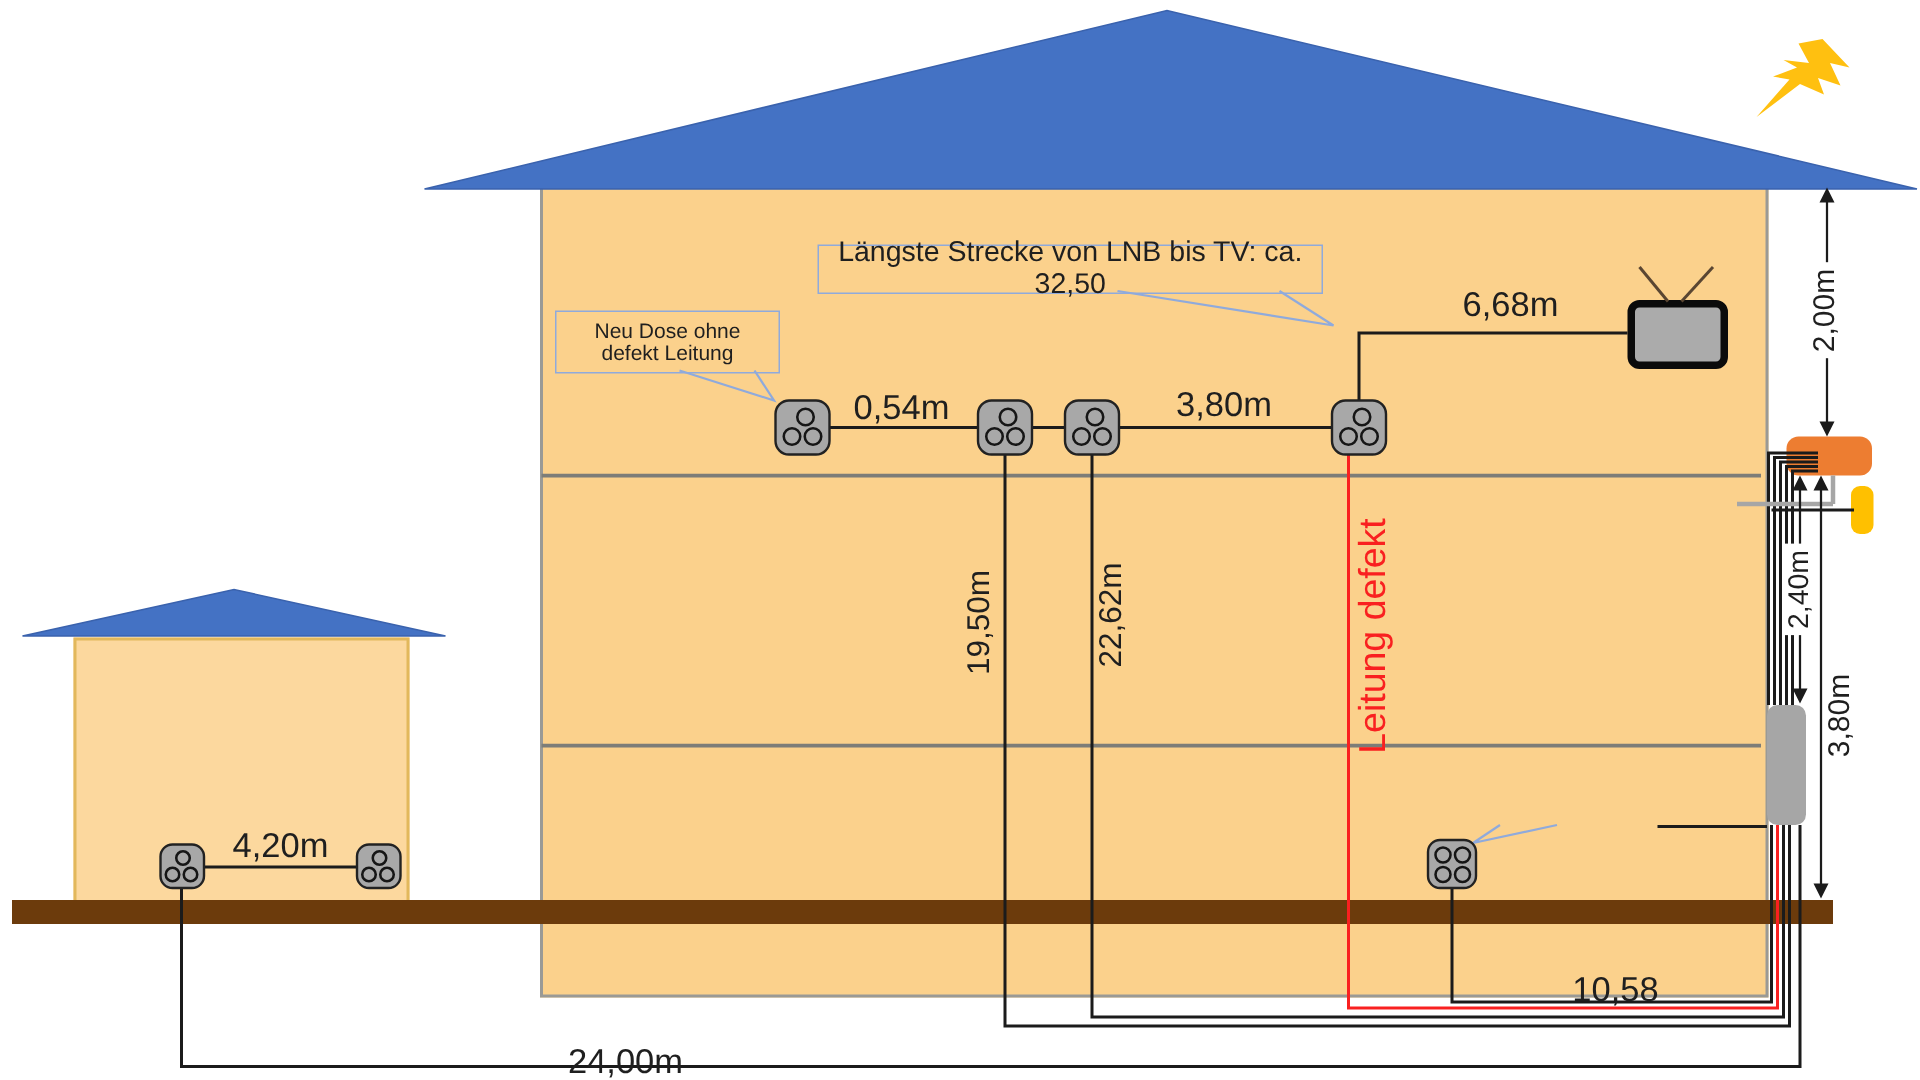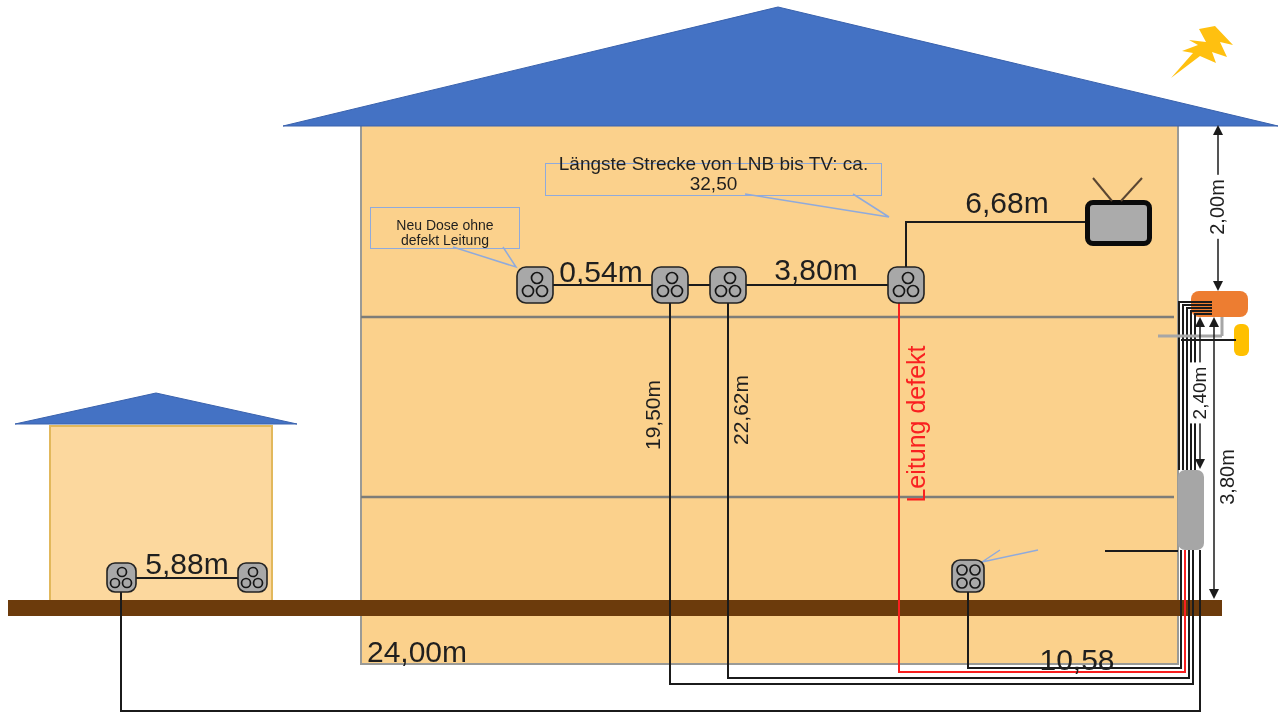--- a/index.html
+++ b/index.html
@@ -15,26 +15,26 @@
   
   .multiswitch{left:1191px;top:291px;width:57px;height:26px;background:var(--box_orange);border-radius:8px;z-index:4;}
   .power-inserter{left:1234px;top:324px;width:15px;height:32px;background:var(--box_yellow);border-radius:6px;z-index:4;}
   .duct{left:1178px;top:470px;width:26px;height:80px;background:var(--box_gray);border-radius:7px;z-index:4;}
   .tv{left:1085px;top:200px;width:57px;height:36px;background:var(--tv_screen);
       border:5px solid #0b0b0b;border-radius:8px;z-index:4;}
   
   .overlay{left:0;top:0;z-index:10;pointer-events:none;}
   
   .lbl{position:absolute;z-index:20;transform:translate(-50%,-50%);white-space:nowrap;
-       font-size:30px;color:var(--text);}
+       font-size:23px;color:var(--text);}
   .lbl.rot{transform:translate(-50%,-50%) rotate(-90deg);}
   .lbl.whitebg{background:#fff;padding:1px 4px;}
   .lbl.red{color:var(--defect_red);font-size:25px;}
   .callout{position:absolute;z-index:20;border:1.5px solid var(--callout_blue);
-           display:flex;align-items:flex-end;justify-content:center;text-align:center;
+           display:flex;align-items:center;justify-content:center;text-align:center;
            font-size:19px;color:var(--text);line-height:1.08;}
   .callout.small{font-size:14px;}
   .callout.round{border-radius:9px;}
 </style>
 </head>
 <body>
 
 <div class="stage">
 
   <div class="abs main-house"></div>
@@ -137,22 +137,22 @@
       <circle cx="962" cy="570" r="5"></circle>
         <circle cx="975" cy="570" r="5"></circle>
       <circle cx="962" cy="583" r="5"></circle>
         <circle cx="975" cy="583" r="5"></circle>
     </g>
   </svg>
 
   <div class="lbl" style="left:601px;top:272px">0,54m</div>
   <div class="lbl" style="left:816px;top:270px">3,80m</div>
   <div class="lbl" style="left:1007px;top:203px">6,68m</div>
-  <div class="lbl" style="left:187px;top:564px">5,88m</div>
-  <div class="lbl" style="left:417px;top:652px">24,00m</div>
+  <div class="lbl" style="left:187px;top:564px">4,20m</div>
+  <div class="lbl" style="left:417px;top:708px">24,00m</div>
   <div class="lbl" style="left:1077px;top:660px">10,58</div>
   <div class="lbl rot" style="left:653px;top:415px;font-size:21px">19,50m</div>
   <div class="lbl rot" style="left:741px;top:410px;font-size:21px">22,62m</div>
   <div class="lbl rot red" style="left:916px;top:424px">Leitung defekt</div>
   <div class="lbl rot whitebg" style="left:1217px;top:207px;font-size:20px">2,00m</div>
   <div class="lbl rot whitebg" style="left:1200px;top:393px;font-size:19px">2,40m</div>
   <div class="lbl rot" style="left:1227px;top:477px;font-size:20px">3,80m</div>
 
   <div class="callout" style="left:545px;top:163px;width:335px;height:31px">
     <span>Längste Strecke von LNB bis TV: ca. 32,50</span>

